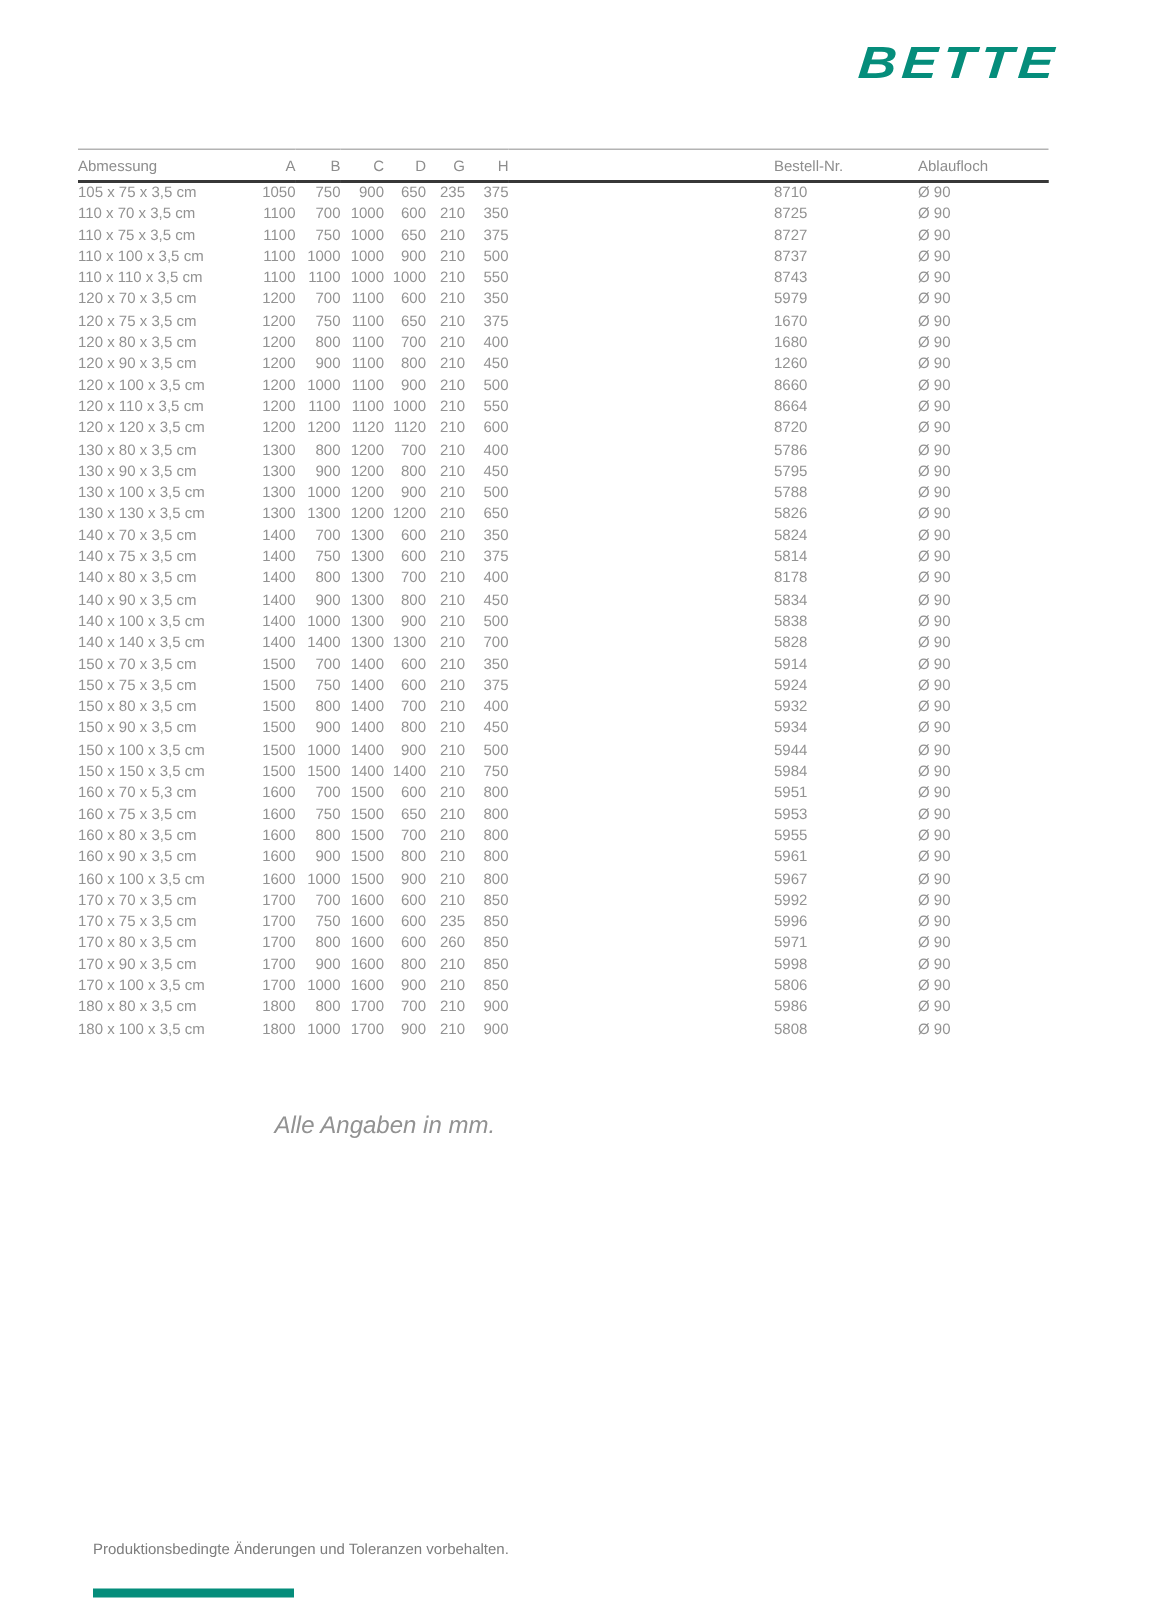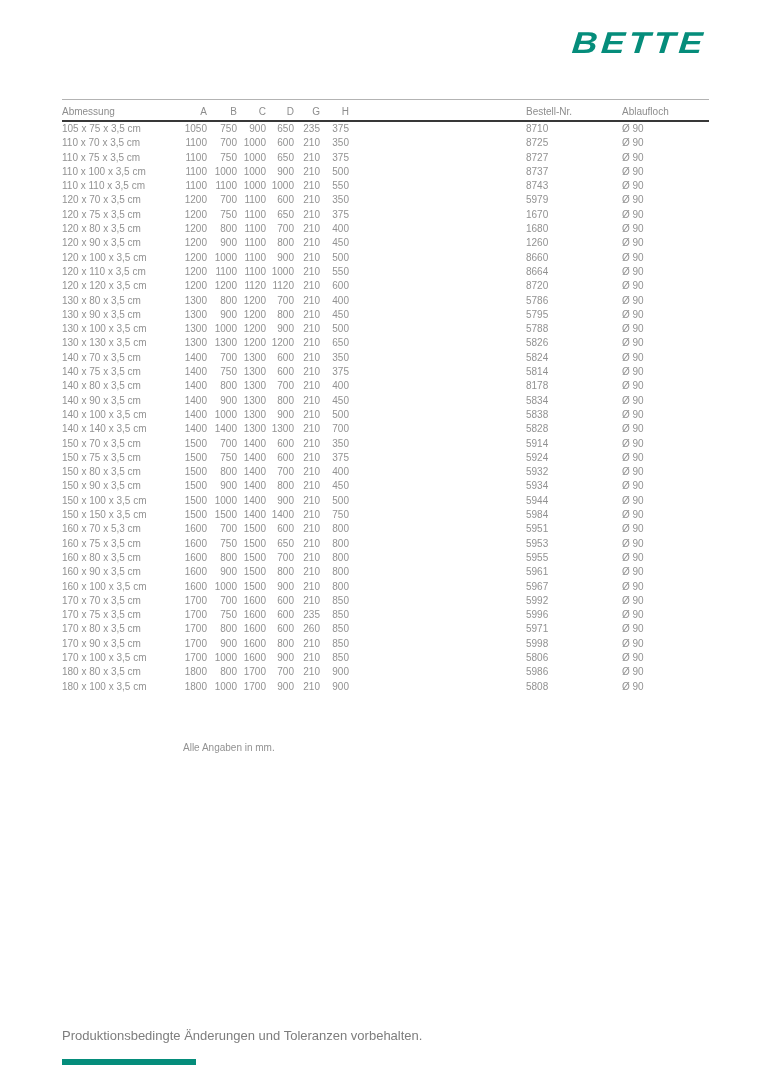--- a/index.html
+++ b/index.html
@@ -17,21 +17,21 @@
     font-weight:bold;
     font-style:italic;
     letter-spacing:3px;
     color:#058D7B;
     transform:scaleX(1.18) skewX(-4deg);
     transform-origin:top right;
     white-space:nowrap;
   }
   table.data-table {
     position:absolute;
-    left:62px; top:99px;
+    left:52px; top:99px;
     width:647px;
     border-collapse:collapse;
     table-layout:fixed;
   }
   .data-table th {
     font-weight:normal;
     font-size:10px;
     color:#8d8d8d;
     height:17px;
     vertical-align:bottom;
@@ -50,27 +50,28 @@
   }
   .data-table .c0 { text-align:left; }
   .data-table .c1, .data-table .c2, .data-table .c3,
   .data-table .c4, .data-table .c5, .data-table .c6 { text-align:right; }
   .data-table .c7, .data-table .c8 { text-align:left; }
   .data-table .spacer { border-top:1px solid #b3b3b3; border-bottom:2px solid #383838; }
   .data-table tbody .spacer { border:none; }
   .note {
     position:absolute;
     left:183px; top:742px;
-    font-size:10px;
+    font-size:16px;
     color:#929292;
+    font-style:italic;
   }
   .footer-text {
     position:absolute;
     left:62px; top:1028px;
-    font-size:13px;
+    font-size:10px;
     color:#7d7d7d;
   }
   .brand-bar {
     position:absolute;
     left:62px; top:1059px;
     width:134px; height:6px;
     background:#058D7B;
   }
 </style>
 </head>

